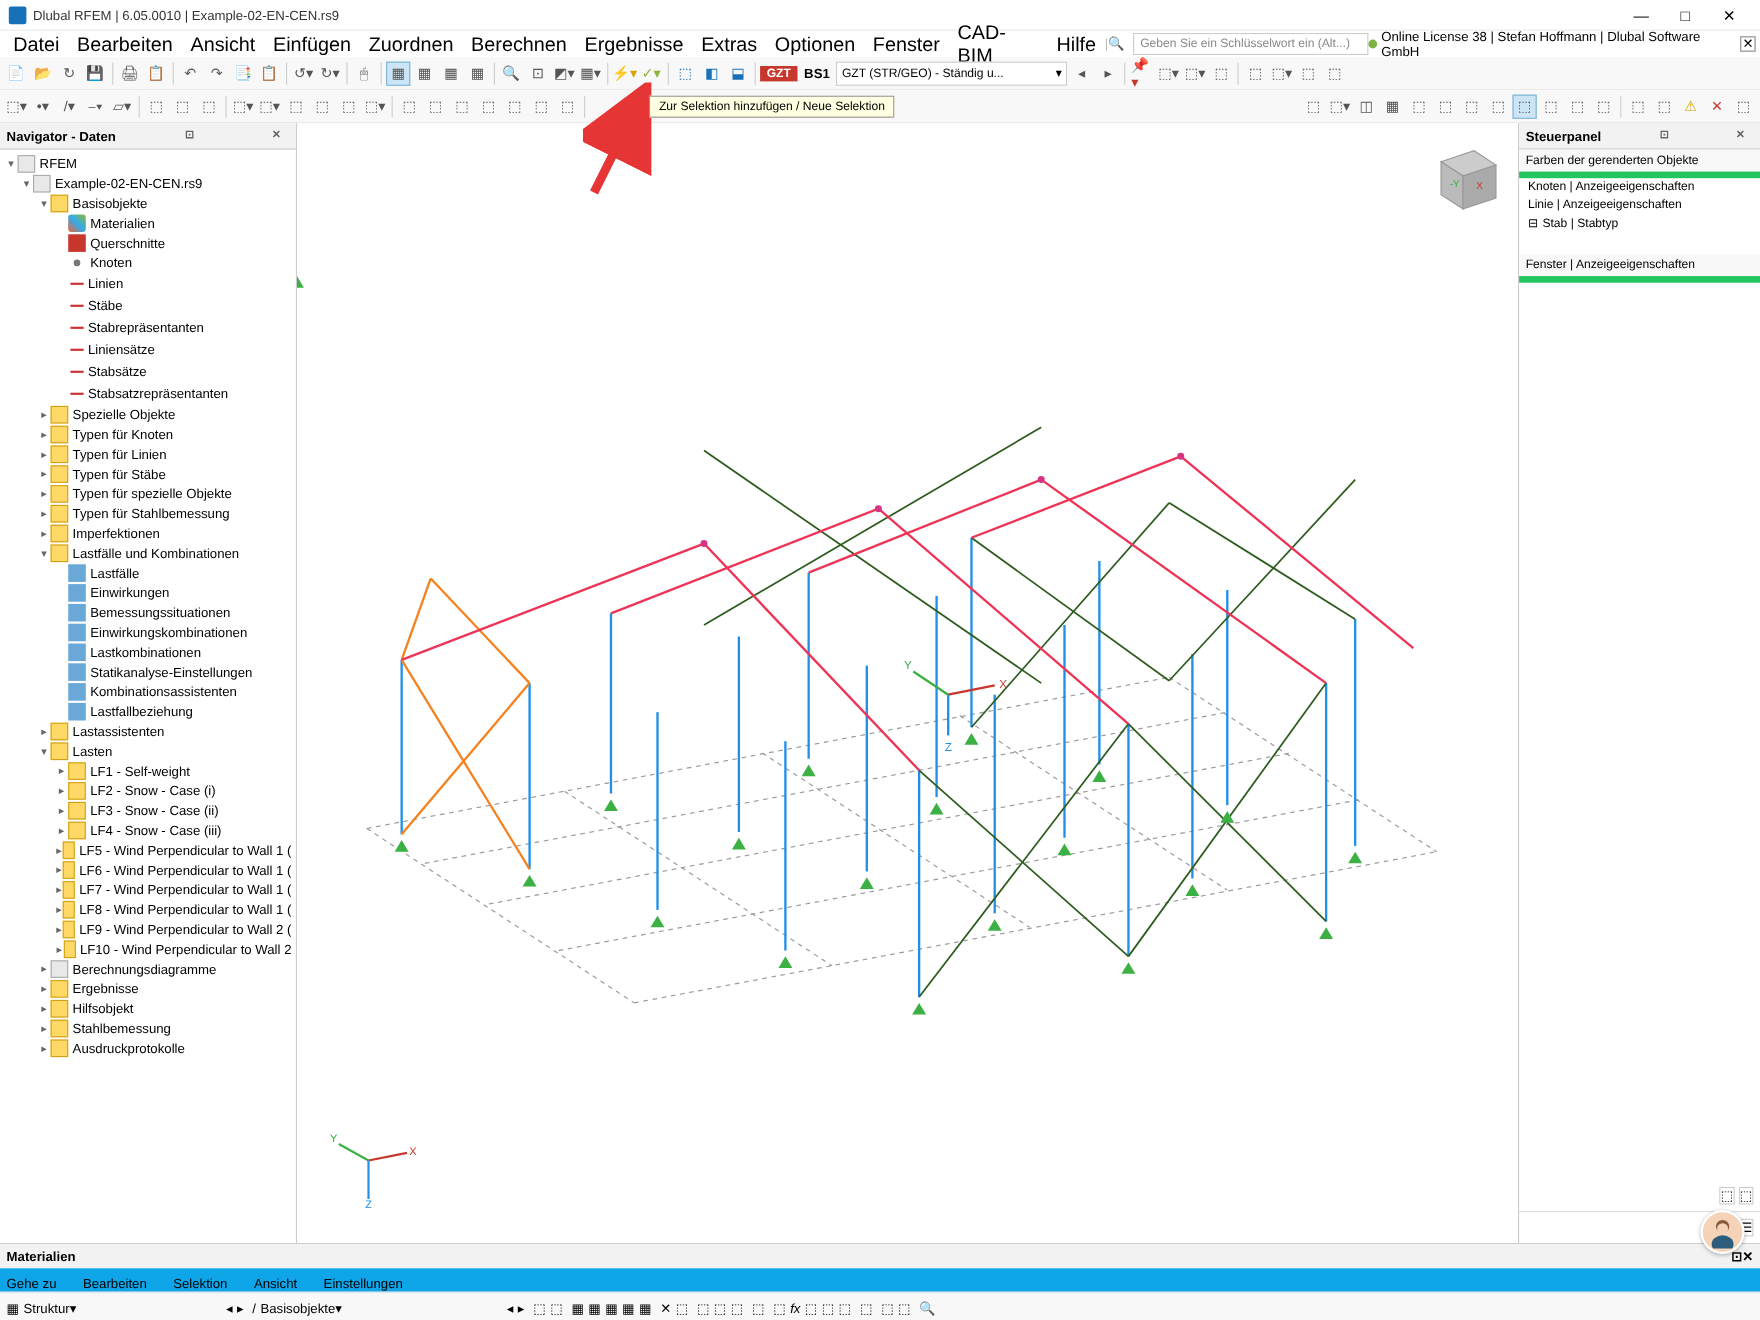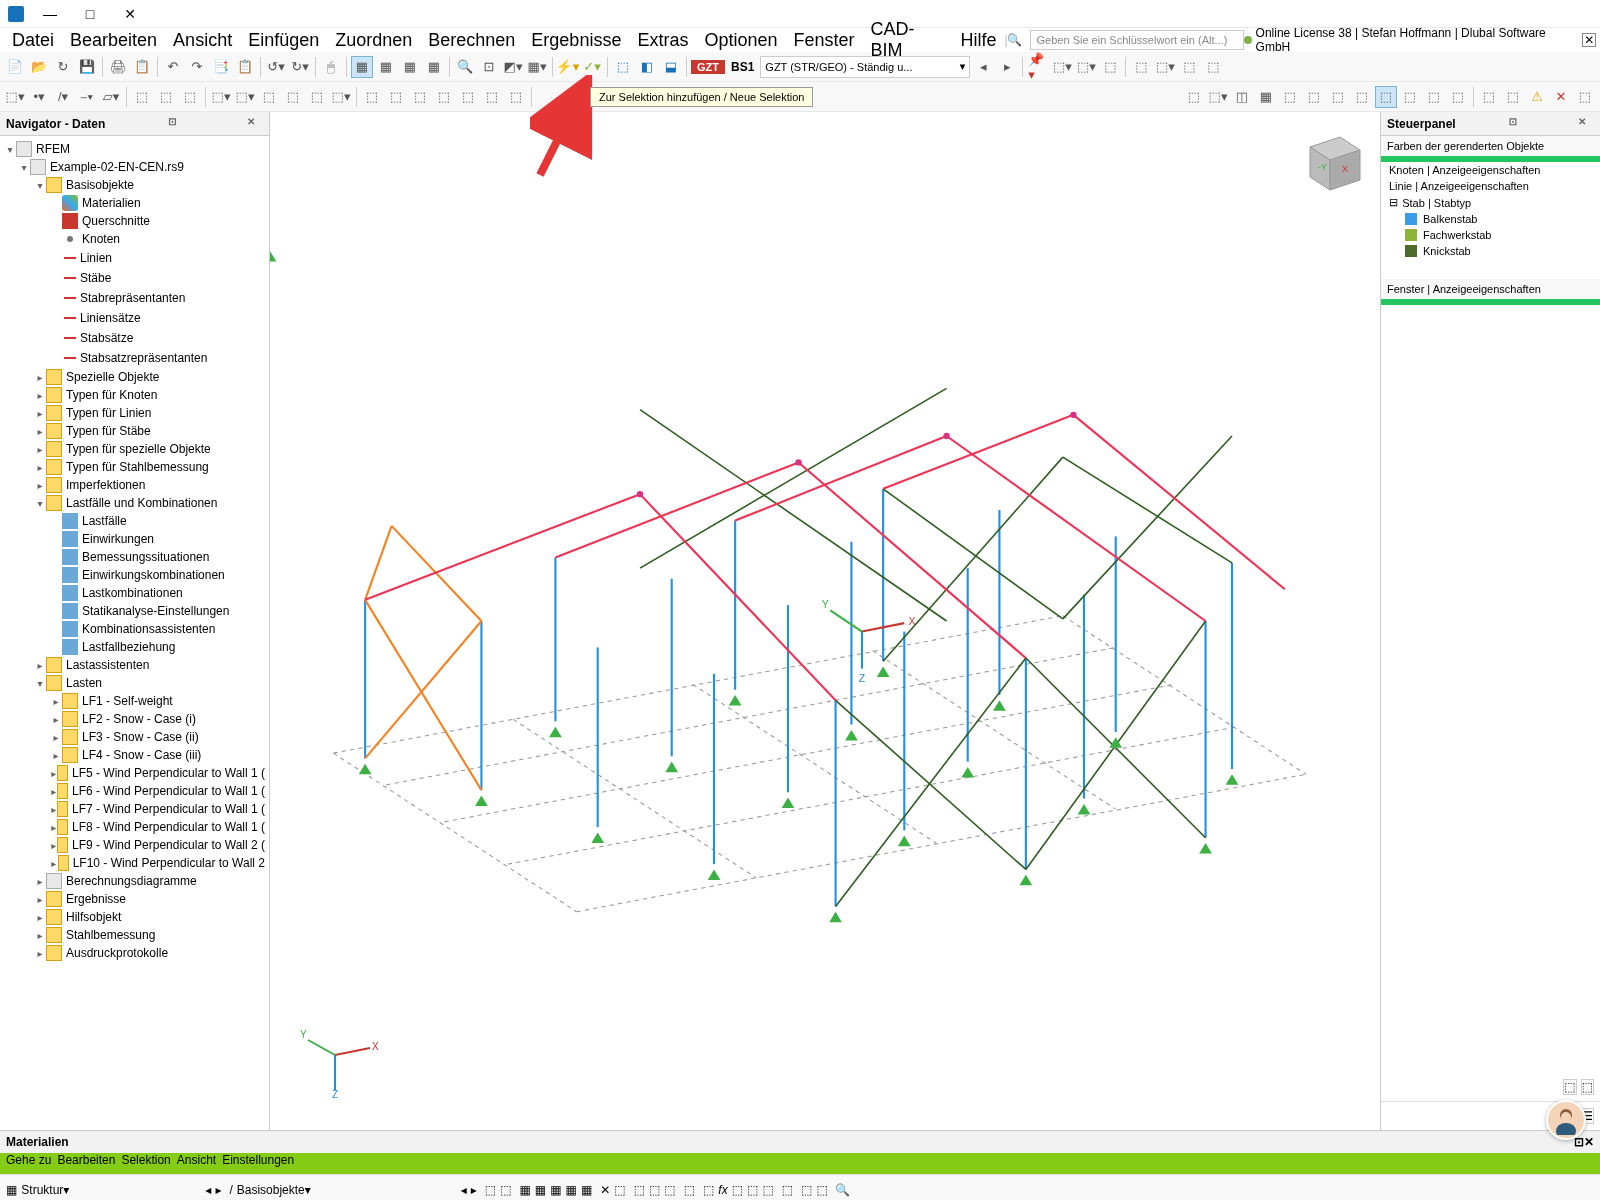--- a/index.html
+++ b/index.html
@@ -57,31 +57,32 @@
 
 
 .steuer { width: 220px; border-left: 1px solid #ccc; display: flex; flex-direction: column; }
 .steuer .section { padding: 4px 6px; border-bottom: 6px solid #22c55e; font-size: 11px; background: #f8f8f8; }
 .steuer .row { display: flex; align-items: center; padding: 2px 8px; font-size: 11px; }
 .steuer .swatch { width: 12px; height: 12px; margin-right: 6px; }
 
 
 .tablepanel { height: 280px; border-top: 1px solid #ccc; display: flex; flex-direction: column; }
 .tp-head { height: 22px; background: #f2f2f2; display: flex; align-items: center; padding: 0 6px; font-weight: bold; }
-.tp-menubar { height: 22px; display: flex; align-items: flex-start; padding: 0 6px; gap: 6px; background: #84cc16; border-bottom: 1px solid #e0e0e0; }
+.tp-menubar { height: 22px; display: flex; align-items: flex-end; padding: 0 6px; gap: 24px; background: #0ea5e9; border-bottom: 1px solid #e0e0e0; }
 .tp-toolbar { height: 30px; background: #f8f8f8; display: flex; align-items: center; padding: 0 6px; gap: 4px; border-bottom: 1px solid #e0e0e0; }
 .tp-toolbar .combo { width: 180px; }
 
 .avatar { position: absolute; right: 14px; bottom: 60px; width: 40px; height: 40px; border-radius: 50%; background: #f4d3b8; border: 2px solid #fff; box-shadow: 0 1px 4px rgba(0,0,0,.3); display: flex; align-items: center; justify-content: center; }
 </style>
 </head>
 <body>
 
 <div class="titlebar">
   <div class="icon"></div>
+  <div class="title">Dlubal RFEM | 6.05.0010 | Example-02-EN-CEN.rs9</div>
   <div class="wc">
     <div>—</div>
     <div>□</div>
     <div>✕</div>
   </div>
 </div>
 
 <div class="menubar">
   <span class="item">Datei</span>
   <span class="item">Bearbeiten</span>
@@ -604,34 +605,20 @@
     <div class="row">
         <span>Knoten | Anzeigeeigenschaften</span>
       </div>
     <div class="row">
         <span>Linie | Anzeigeeigenschaften</span>
       </div>
     <div class="row">
         <span style="margin-right:4px">⊟</span>
         <span>Stab | Stabtyp</span>
       </div>
-    <div id="stabs">
-        <div class="row" style="padding-left:24px">
-          <span class="swatch" style="background:#3a9be8"></span>
-          <span>Balkenstab</span>
-        </div>
-        <div class="row" style="padding-left:24px">
-          <span class="swatch" style="background:#8fb536"></span>
-          <span>Fachwerkstab</span>
-        </div>
-        <div class="row" style="padding-left:24px">
-          <span class="swatch" style="background:#4d6b2c"></span>
-          <span>Knickstab</span>
-        </div>
-      </div>
     <div class="section" style="margin-top:20px">Fenster | Anzeigeeigenschaften</div>
     <div style="flex:1"></div>
     <div style="display:flex;gap:4px;padding:6px;justify-content:flex-end">
       <div class="btn" style="border:1px solid #ccc">⬚</div>
       <div class="btn" style="border:1px solid #ccc">⬚</div>
     </div>
     <div style="display:flex;gap:4px;padding:6px;justify-content:flex-end;border-top:1px solid #ddd">
       <div class="btn" style="border:1px solid #ccc">☰</div>
     </div>
   </div>

